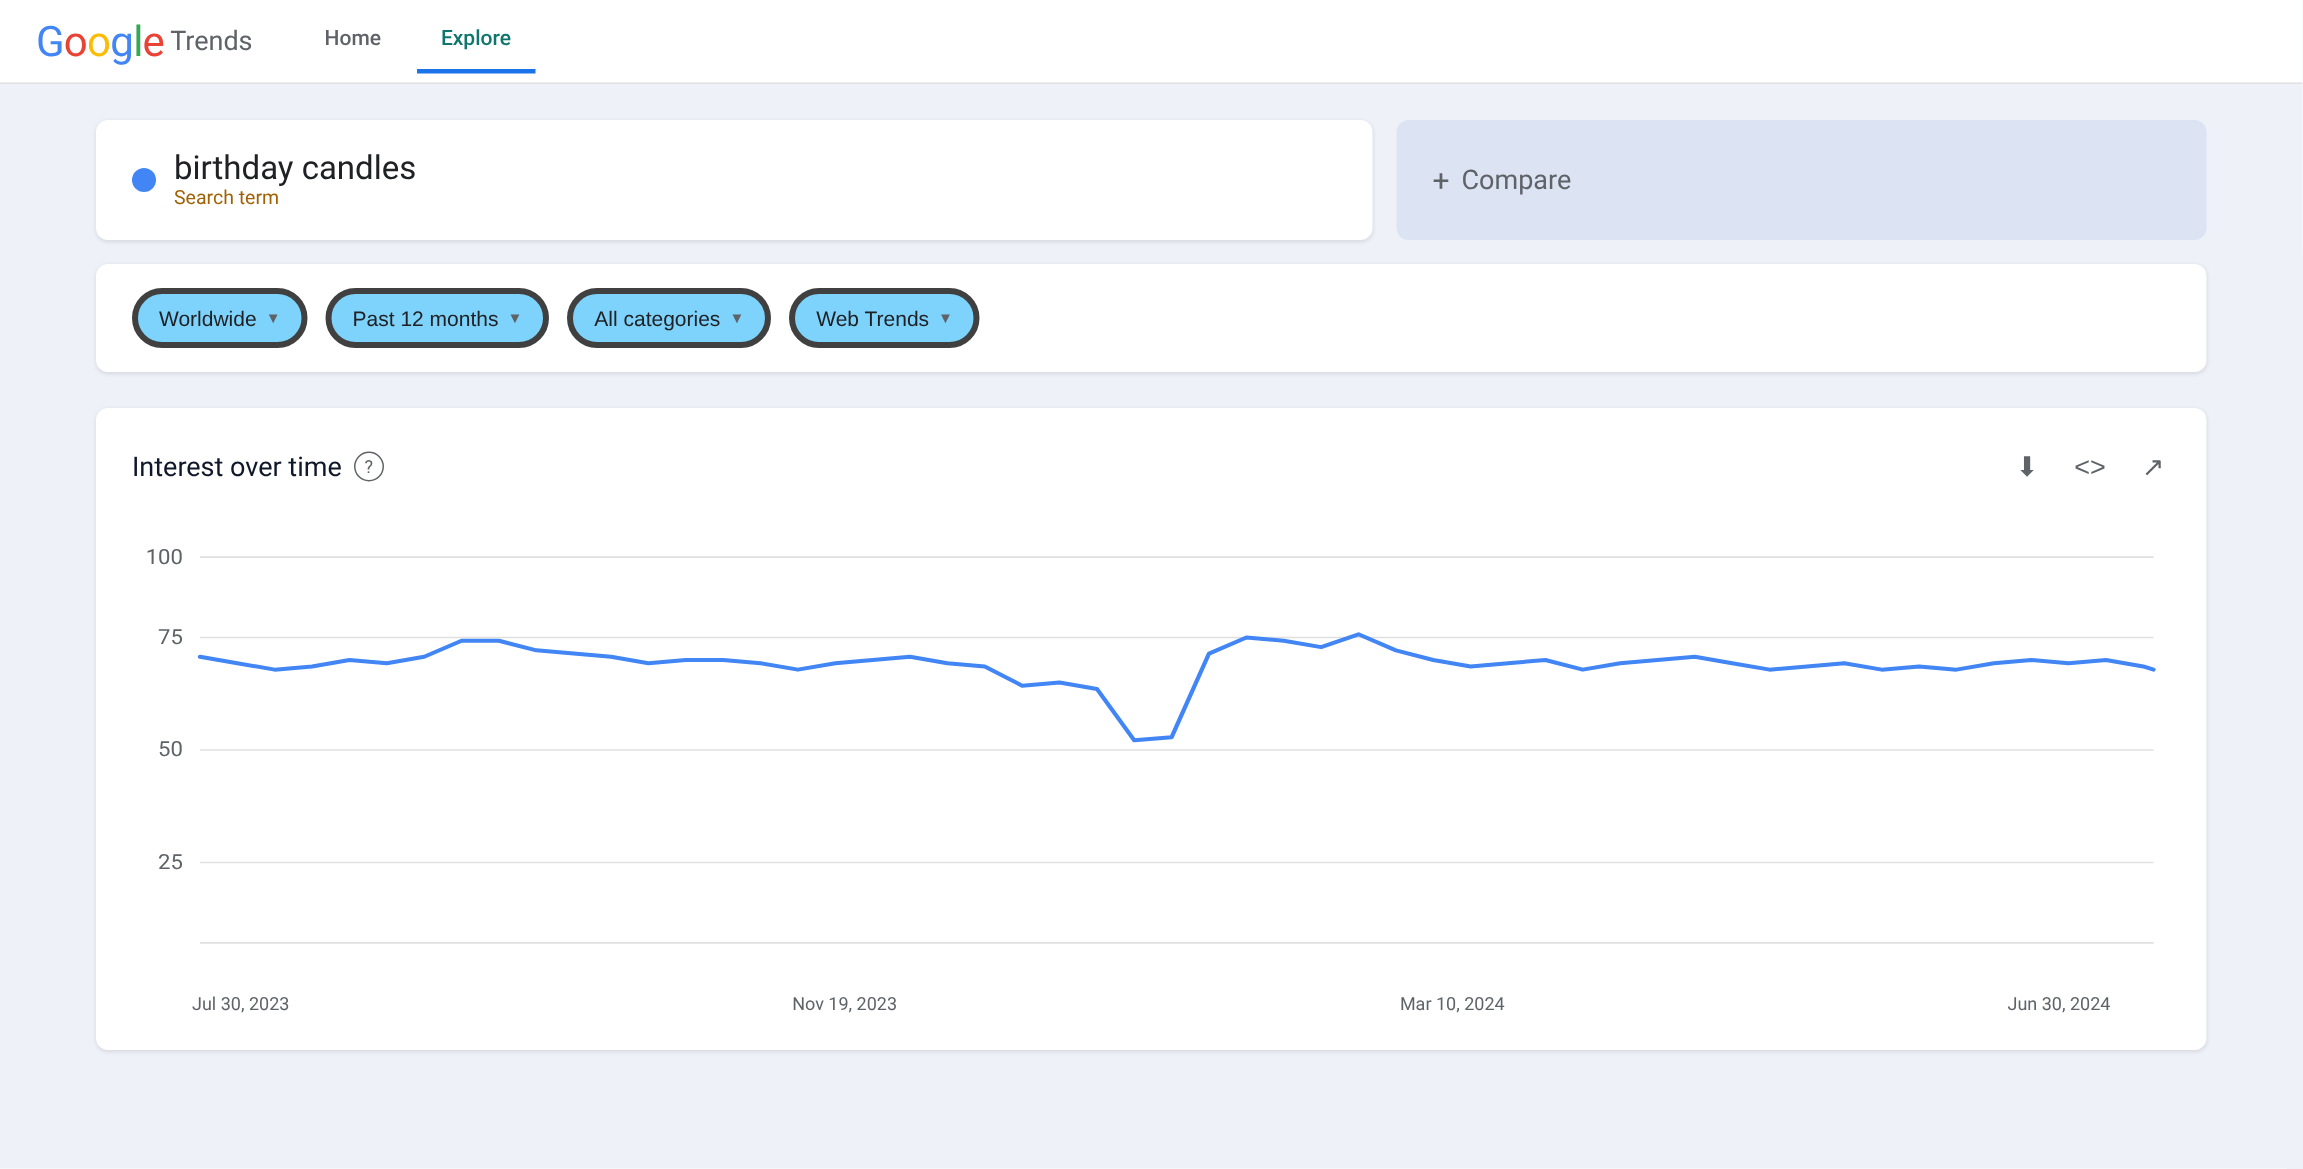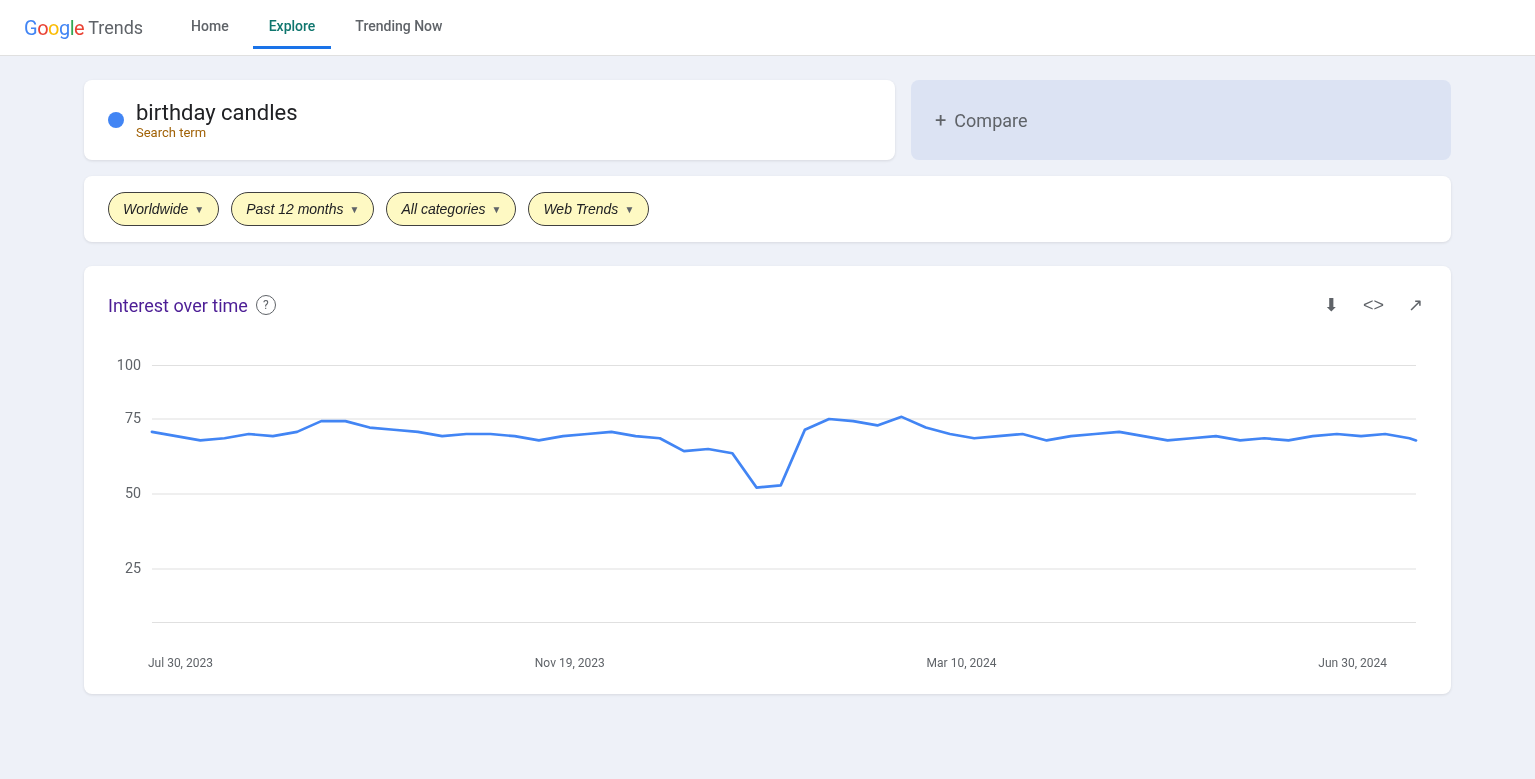--- a/index.html
+++ b/index.html
@@ -19,21 +19,21 @@
       height: 56px;
       border-bottom: 1px solid #e0e0e0;
     }
     .logo {
       display: flex;
       align-items: center;
       margin-right: 32px;
       text-decoration: none;
     }
     .logo-google {
-      font-size: 20px;
+      font-size: 28px;
       font-weight: 400;
       letter-spacing: -0.5px;
     }
     .logo-g { color: #4285F4; }
     .logo-o1 { color: #EA4335; }
     .logo-o2 { color: #FBBC05; }
     .logo-gl { color: #4285F4; }
     .logo-e { color: #34A853; }
     .logo-trends {
       font-size: 18px;
@@ -60,21 +60,21 @@
       font-weight: 500;
       position: relative;
     }
     .nav-item.active {
       color: #0f766e;
       border-bottom: 3px solid #1a73e8;
     }
 
     
     .main {
-      padding: 24px 84px;
+      padding: 24px 64px;
       background: #eef1f8;
       min-height: calc(779px - 56px);
     }
 
     
     .search-area {
       display: flex;
       gap: 16px;
       margin-bottom: 16px;
     }
@@ -134,28 +134,27 @@
       border-radius: 8px;
       padding: 16px 24px;
       box-shadow: 0 1px 3px rgba(0,0,0,0.1);
       align-items: center;
     }
     .filter-btn {
       display: flex;
       align-items: center;
       gap: 6px;
       padding: 8px 14px;
-      border: 1px solid #404040;
+      border: 4px solid #404040;
       border-radius: 24px;
       font-size: 14px;
       color: #202124;
       cursor: pointer;
-      background: #fef9c3;
+      background: #7dd3fc;
       white-space: nowrap;
-      font-style: italic;
     }
     .chevron {
       font-size: 10px;
       color: #5f6368;
     }
 
     
     .chart-card {
       background: #fff;
       border-radius: 8px;
@@ -168,21 +167,21 @@
       justify-content: space-between;
       margin-bottom: 24px;
     }
     .chart-title-area {
       display: flex;
       align-items: center;
       gap: 8px;
     }
     .chart-title {
       font-size: 18px;
-      color: #4c1d95;
+      color: #0f172a;
       font-weight: 400;
     }
     .help-icon {
       width: 20px;
       height: 20px;
       border-radius: 50%;
       border: 1.5px solid #5f6368;
       display: flex;
       align-items: center;
       justify-content: center;
@@ -228,21 +227,20 @@
 <header class="header">
   <a class="logo">
     <span class="logo-google">
       <span class="logo-g">G</span><span class="logo-o1">o</span><span class="logo-o2">o</span><span class="logo-gl">g</span><span class="logo-e">l</span><span class="logo-o1">e</span>
     </span>
     <span class="logo-trends">Trends</span>
   </a>
   <nav class="nav">
     <a class="nav-item">Home</a>
     <a class="nav-item active">Explore</a>
-    <a class="nav-item">Trending Now</a>
   </nav>
 </header>
 
 <main class="main">
 
   <div class="search-area">
     <div class="search-box">
       <div class="search-dot"></div>
       <div class="search-text-area">
         <span class="search-term">birthday candles</span>

